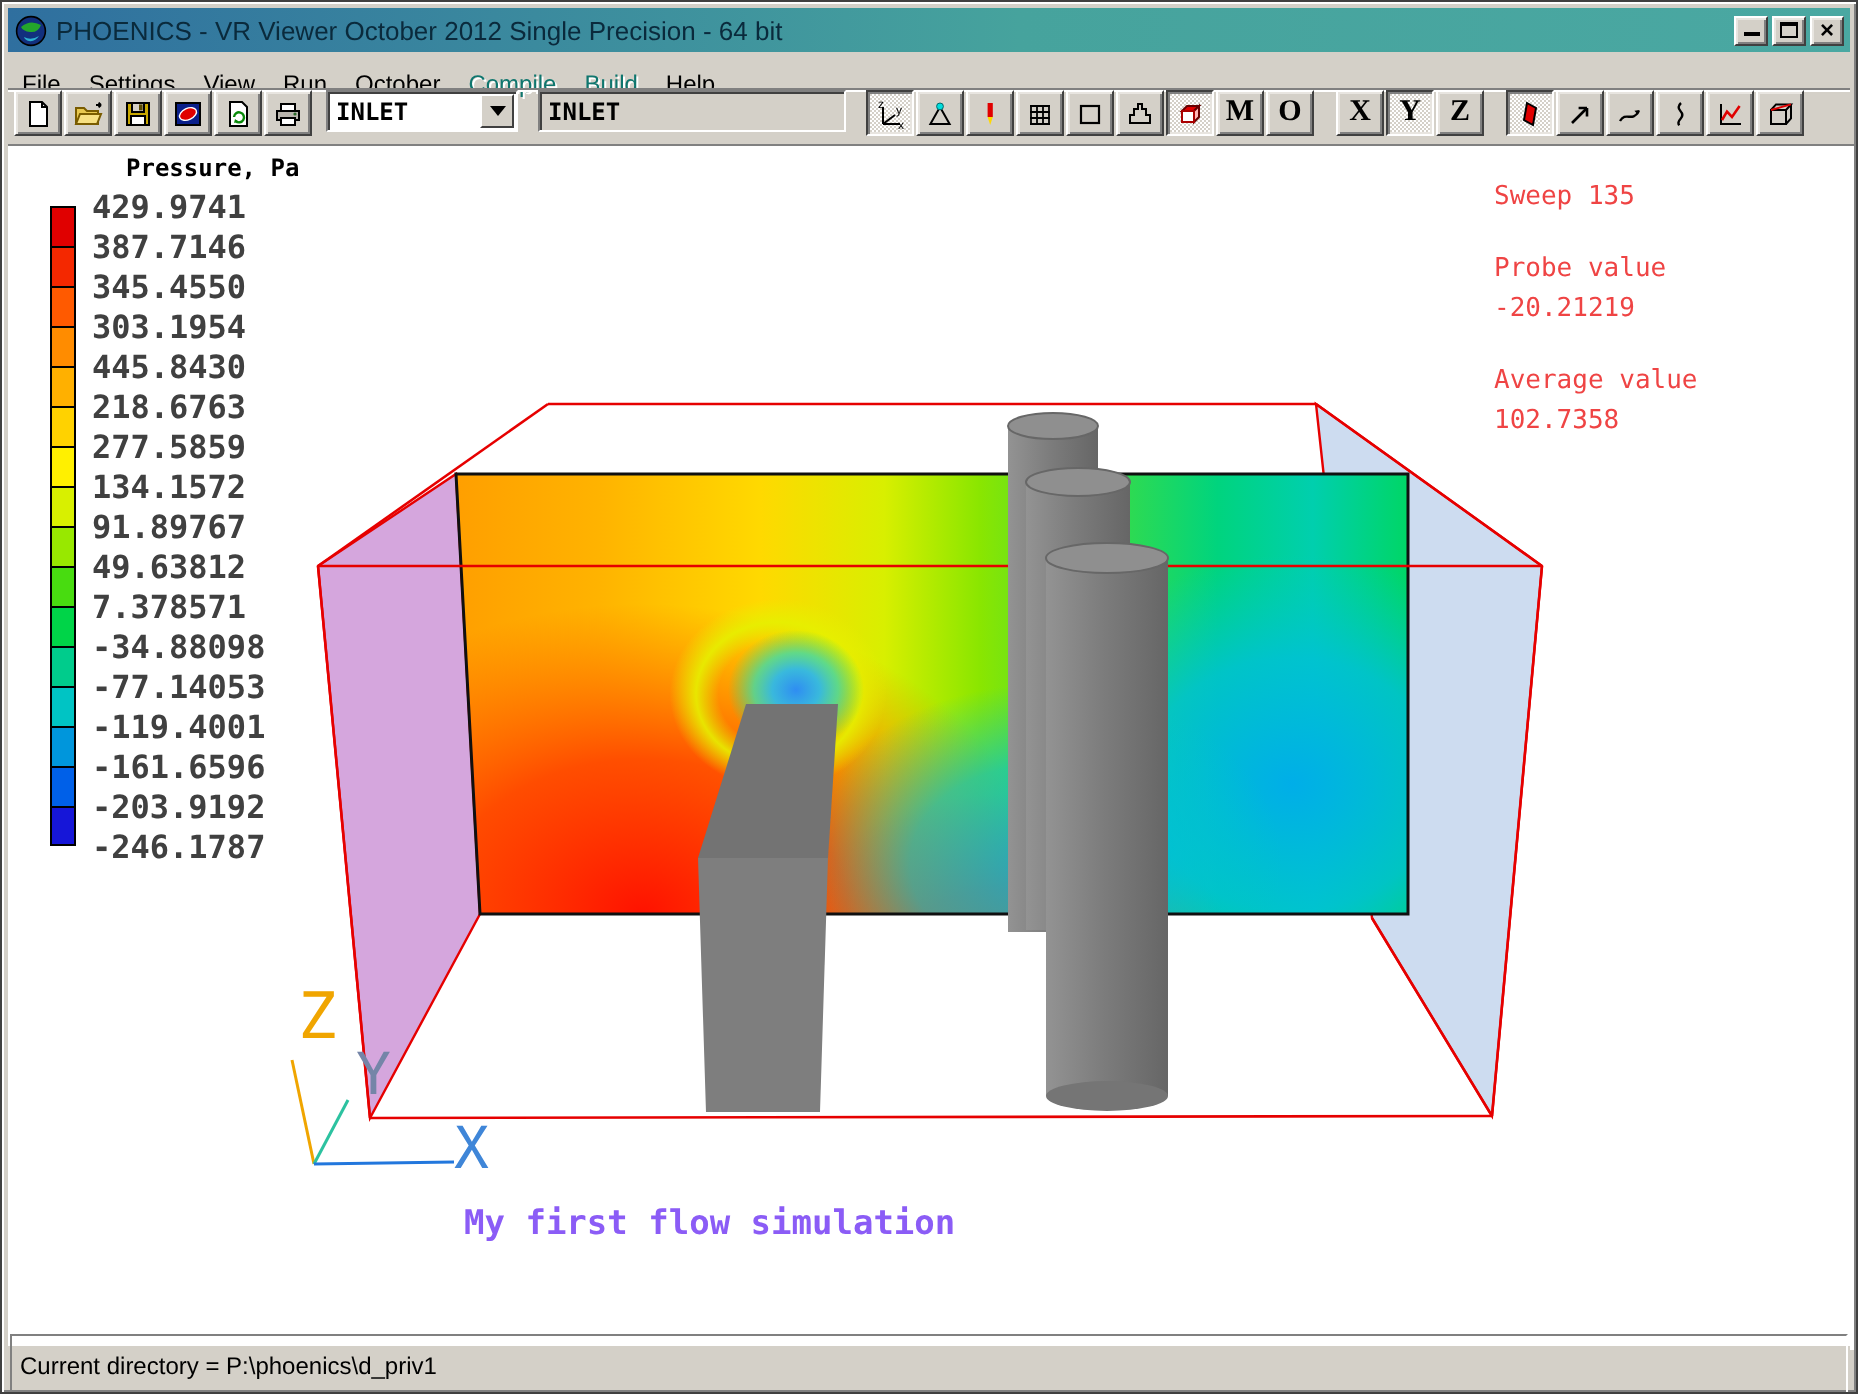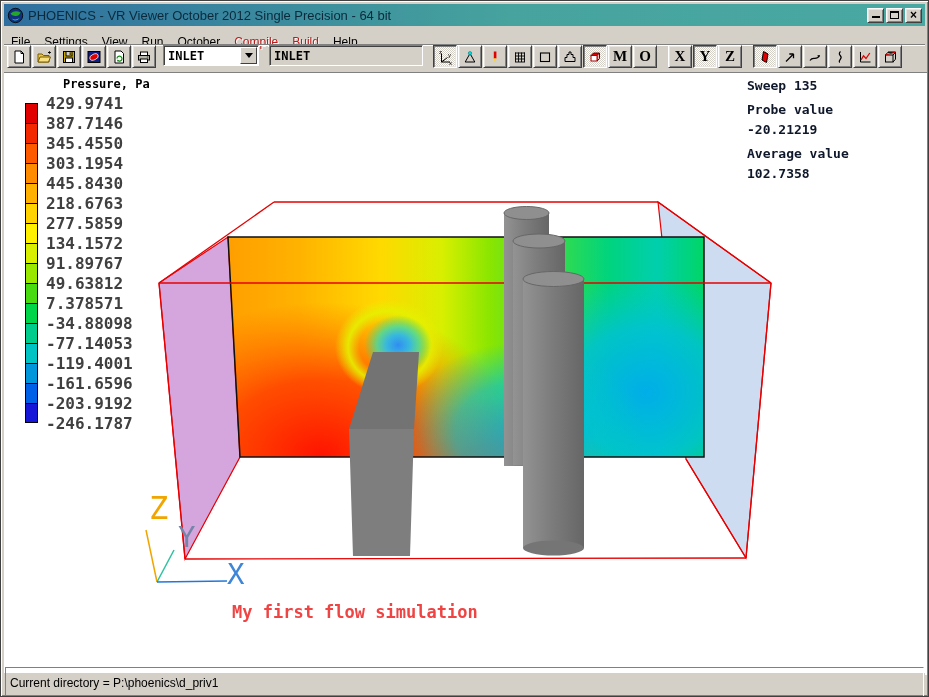--- a/index.html
+++ b/index.html
@@ -33,21 +33,21 @@
   }
   .glyph-min{width:8px;height:7px;border-bottom:2px solid #000;margin-top:-2px;}
   .glyph-max{width:9px;height:8px;border:1px solid #000;border-top:2px solid #000;}
   .glyph-close{font-size:12px;font-weight:bold;margin-top:-1px;}
   
   .menubar{
     position:absolute;left:3px;top:26px;right:3px;height:31px;
     display:flex;align-items:center;font-size:12px;color:#000;
   }
   .menu-item{padding:1px 7px 2px 7px;}
-  .menu-item.disabled{color:#b91c1c;text-shadow:1px 1px 0 #ffffff;}
+  .menu-item.disabled{color:#0f766e;text-shadow:1px 1px 0 #ffffff;}
   
   .toolbar{
     position:absolute;left:3px;top:43px;right:3px;height:28px;
     border-top:1px solid #808080;box-shadow:inset 0 1px 0 #ffffff;
     display:flex;padding-left:3px;
   }
   .tb-btn{
     width:24px;height:23px;flex:none;background:#d4d0c8;
     border:1px solid;border-color:#fff #404040 #404040 #fff;
     box-shadow:inset 1px 1px 0 #e8e5e0, inset -1px -1px 0 #808080;
@@ -107,28 +107,28 @@
   .colorbar{position:absolute;left:21px;top:30px;width:13px;}
   .colorbar .cb-block{width:13px;height:20px;border-left:1px solid #000;border-right:1px solid #000;border-top:1px solid #000;}
   .colorbar .cb-block:last-child{border-bottom:1px solid #000;}
   .legend-labels{position:absolute;left:42px;top:21px;}
   .legend-labels .lg-row{
     height:20px;line-height:20px;
     font-family:"DejaVu Sans Mono",monospace;font-weight:bold;font-size:16px;color:#404040;
     white-space:pre;
   }
   .info-panel{
-    position:absolute;left:743px;top:3px;
-    font-family:"DejaVu Sans Mono",monospace;font-weight:bold;font-size:13px;color:#0f172a;
+    position:absolute;left:743px;top:16px;
+    font-family:"DejaVu Sans Mono",monospace;font-weight:normal;font-size:13px;color:#ef4444;
   }
   .info-panel div{height:20px;line-height:20px;white-space:pre;}
-  .info-gap{margin-top:4px;}
+  .info-gap{margin-top:16px;}
   .caption{
     position:absolute;left:228px;top:529px;
-    font-family:"DejaVu Sans Mono",monospace;font-weight:bold;font-size:17px;color:#ef4444;
+    font-family:"DejaVu Sans Mono",monospace;font-weight:bold;font-size:17px;color:#8b5cf6;
     white-space:pre;
   }
   
   .statusbar{
     position:absolute;left:3px;right:3px;bottom:3px;height:20px;
     background:#d4d0c8;display:flex;align-items:center;
   }
   .status-field{
     flex:1;height:32px;margin:0 1px;
     border:1px solid;border-color:#808080 #fff #fff #808080;

